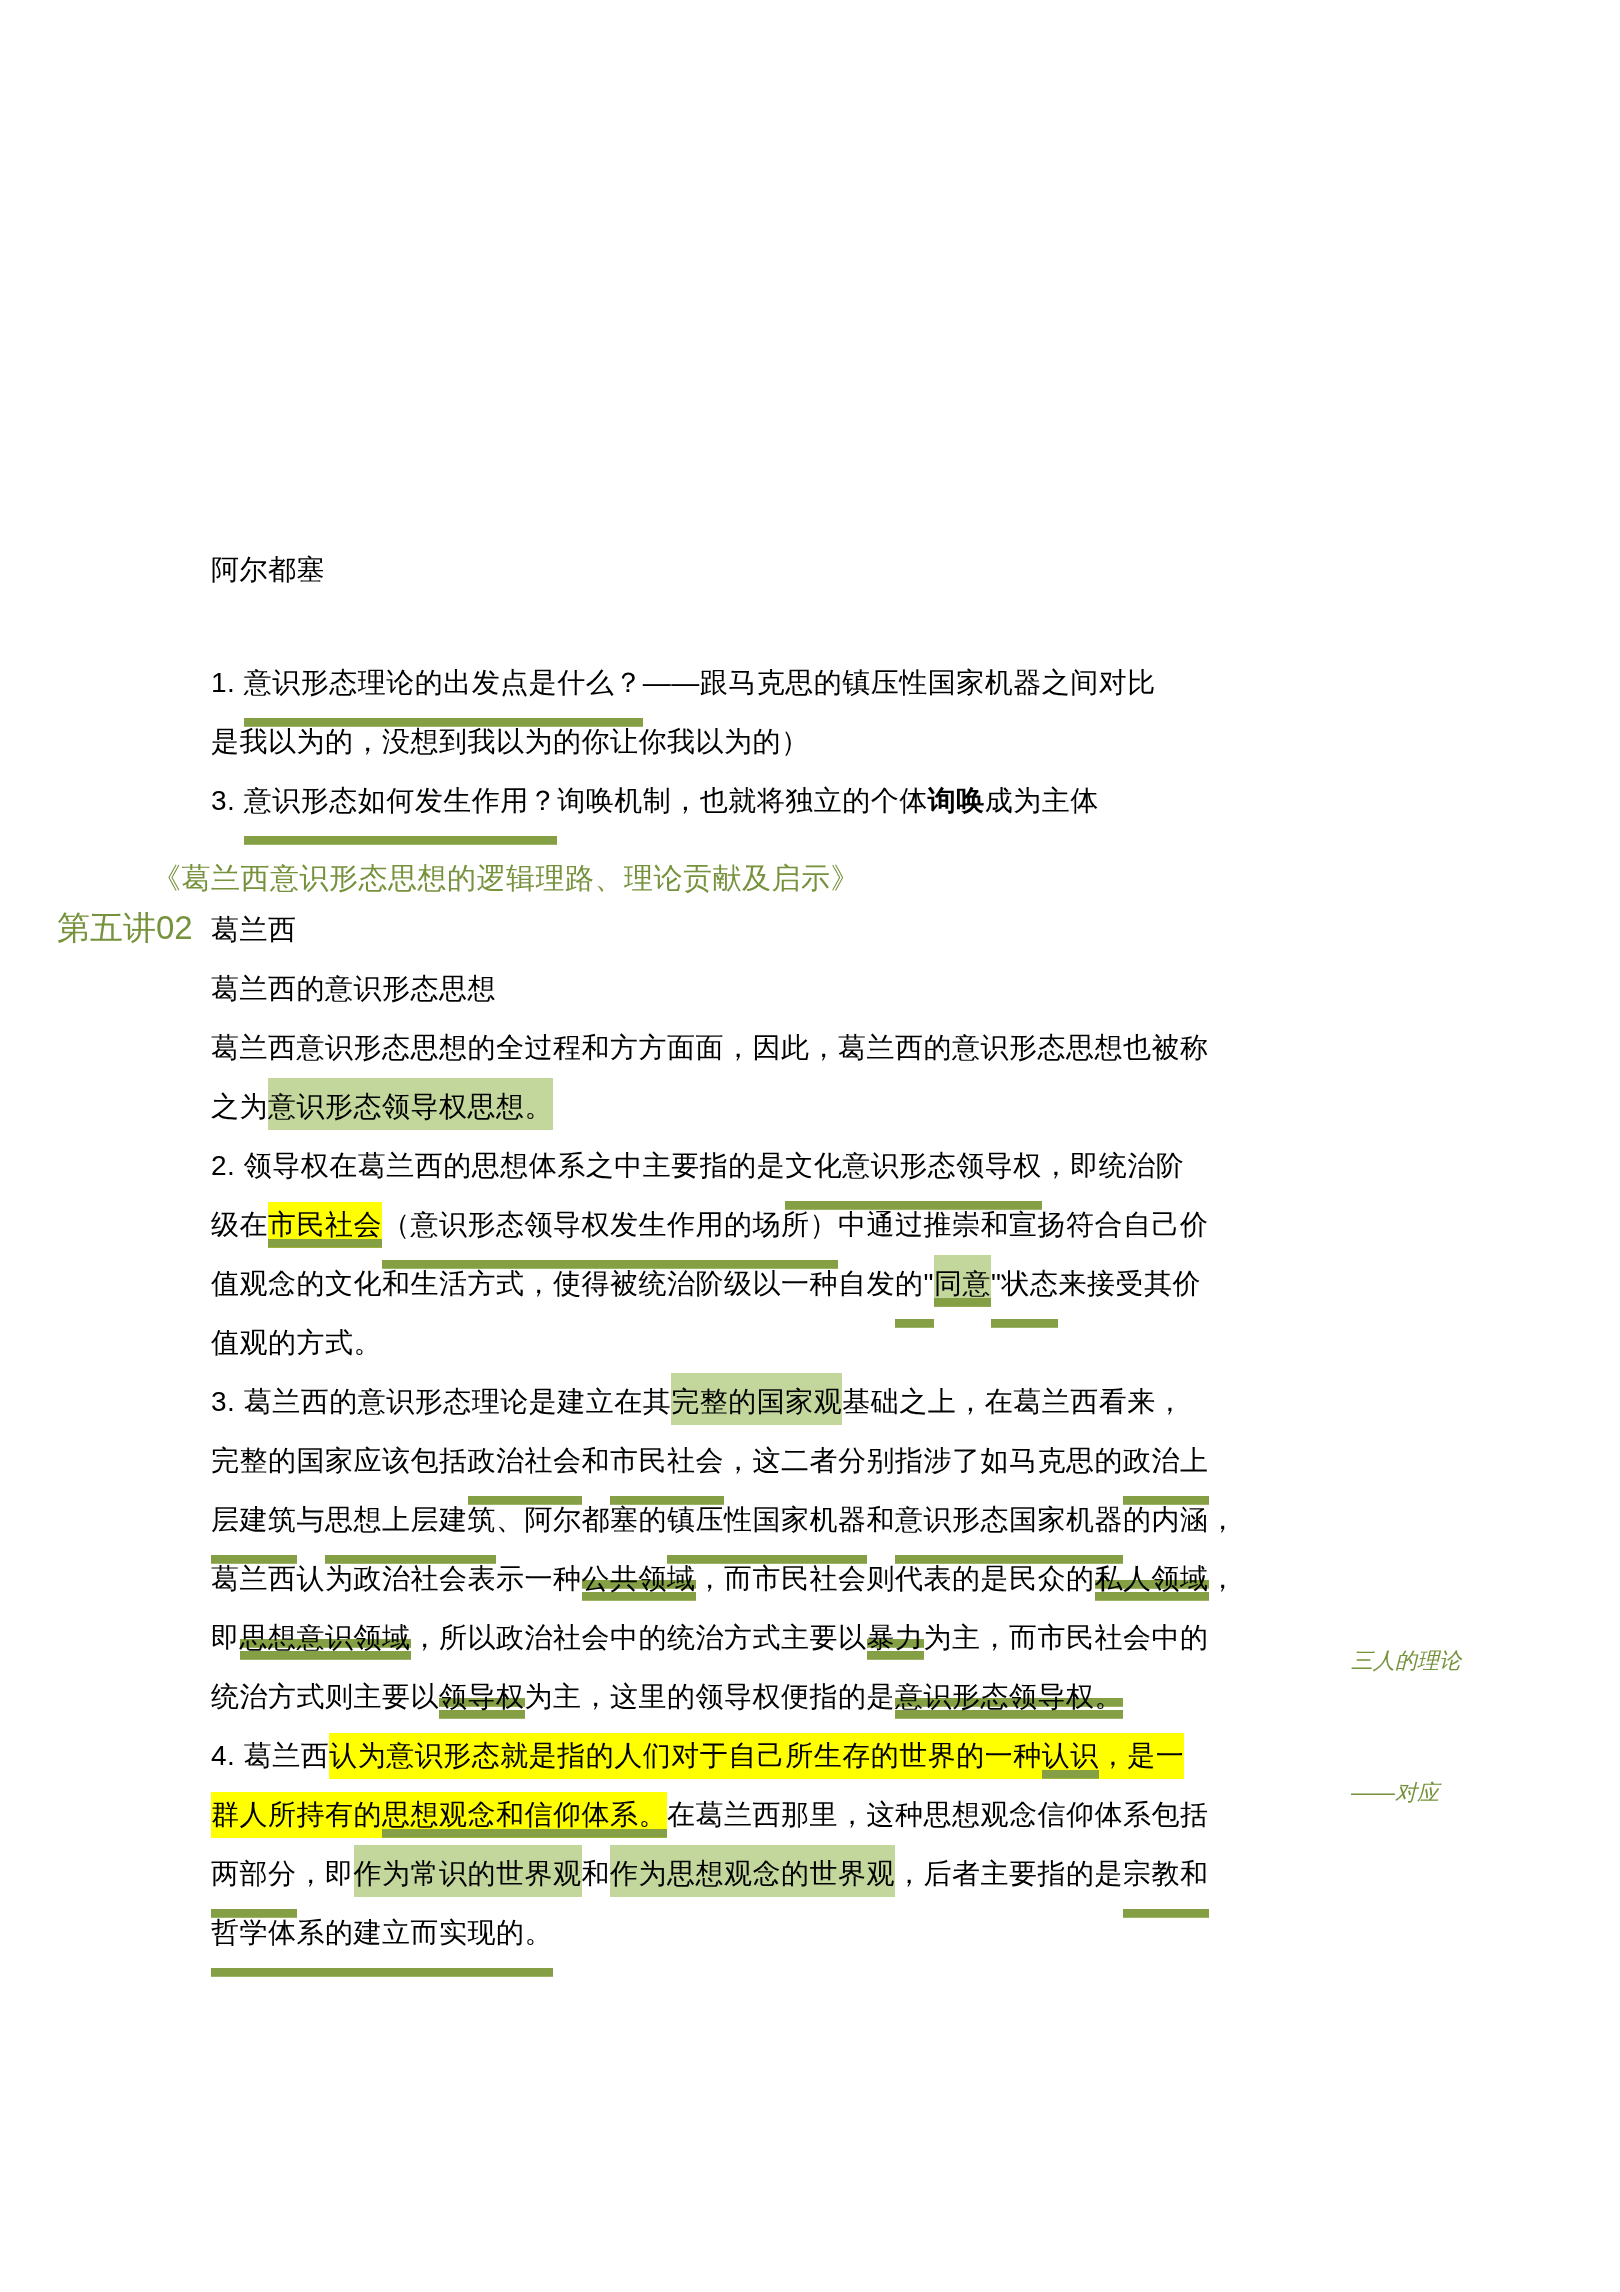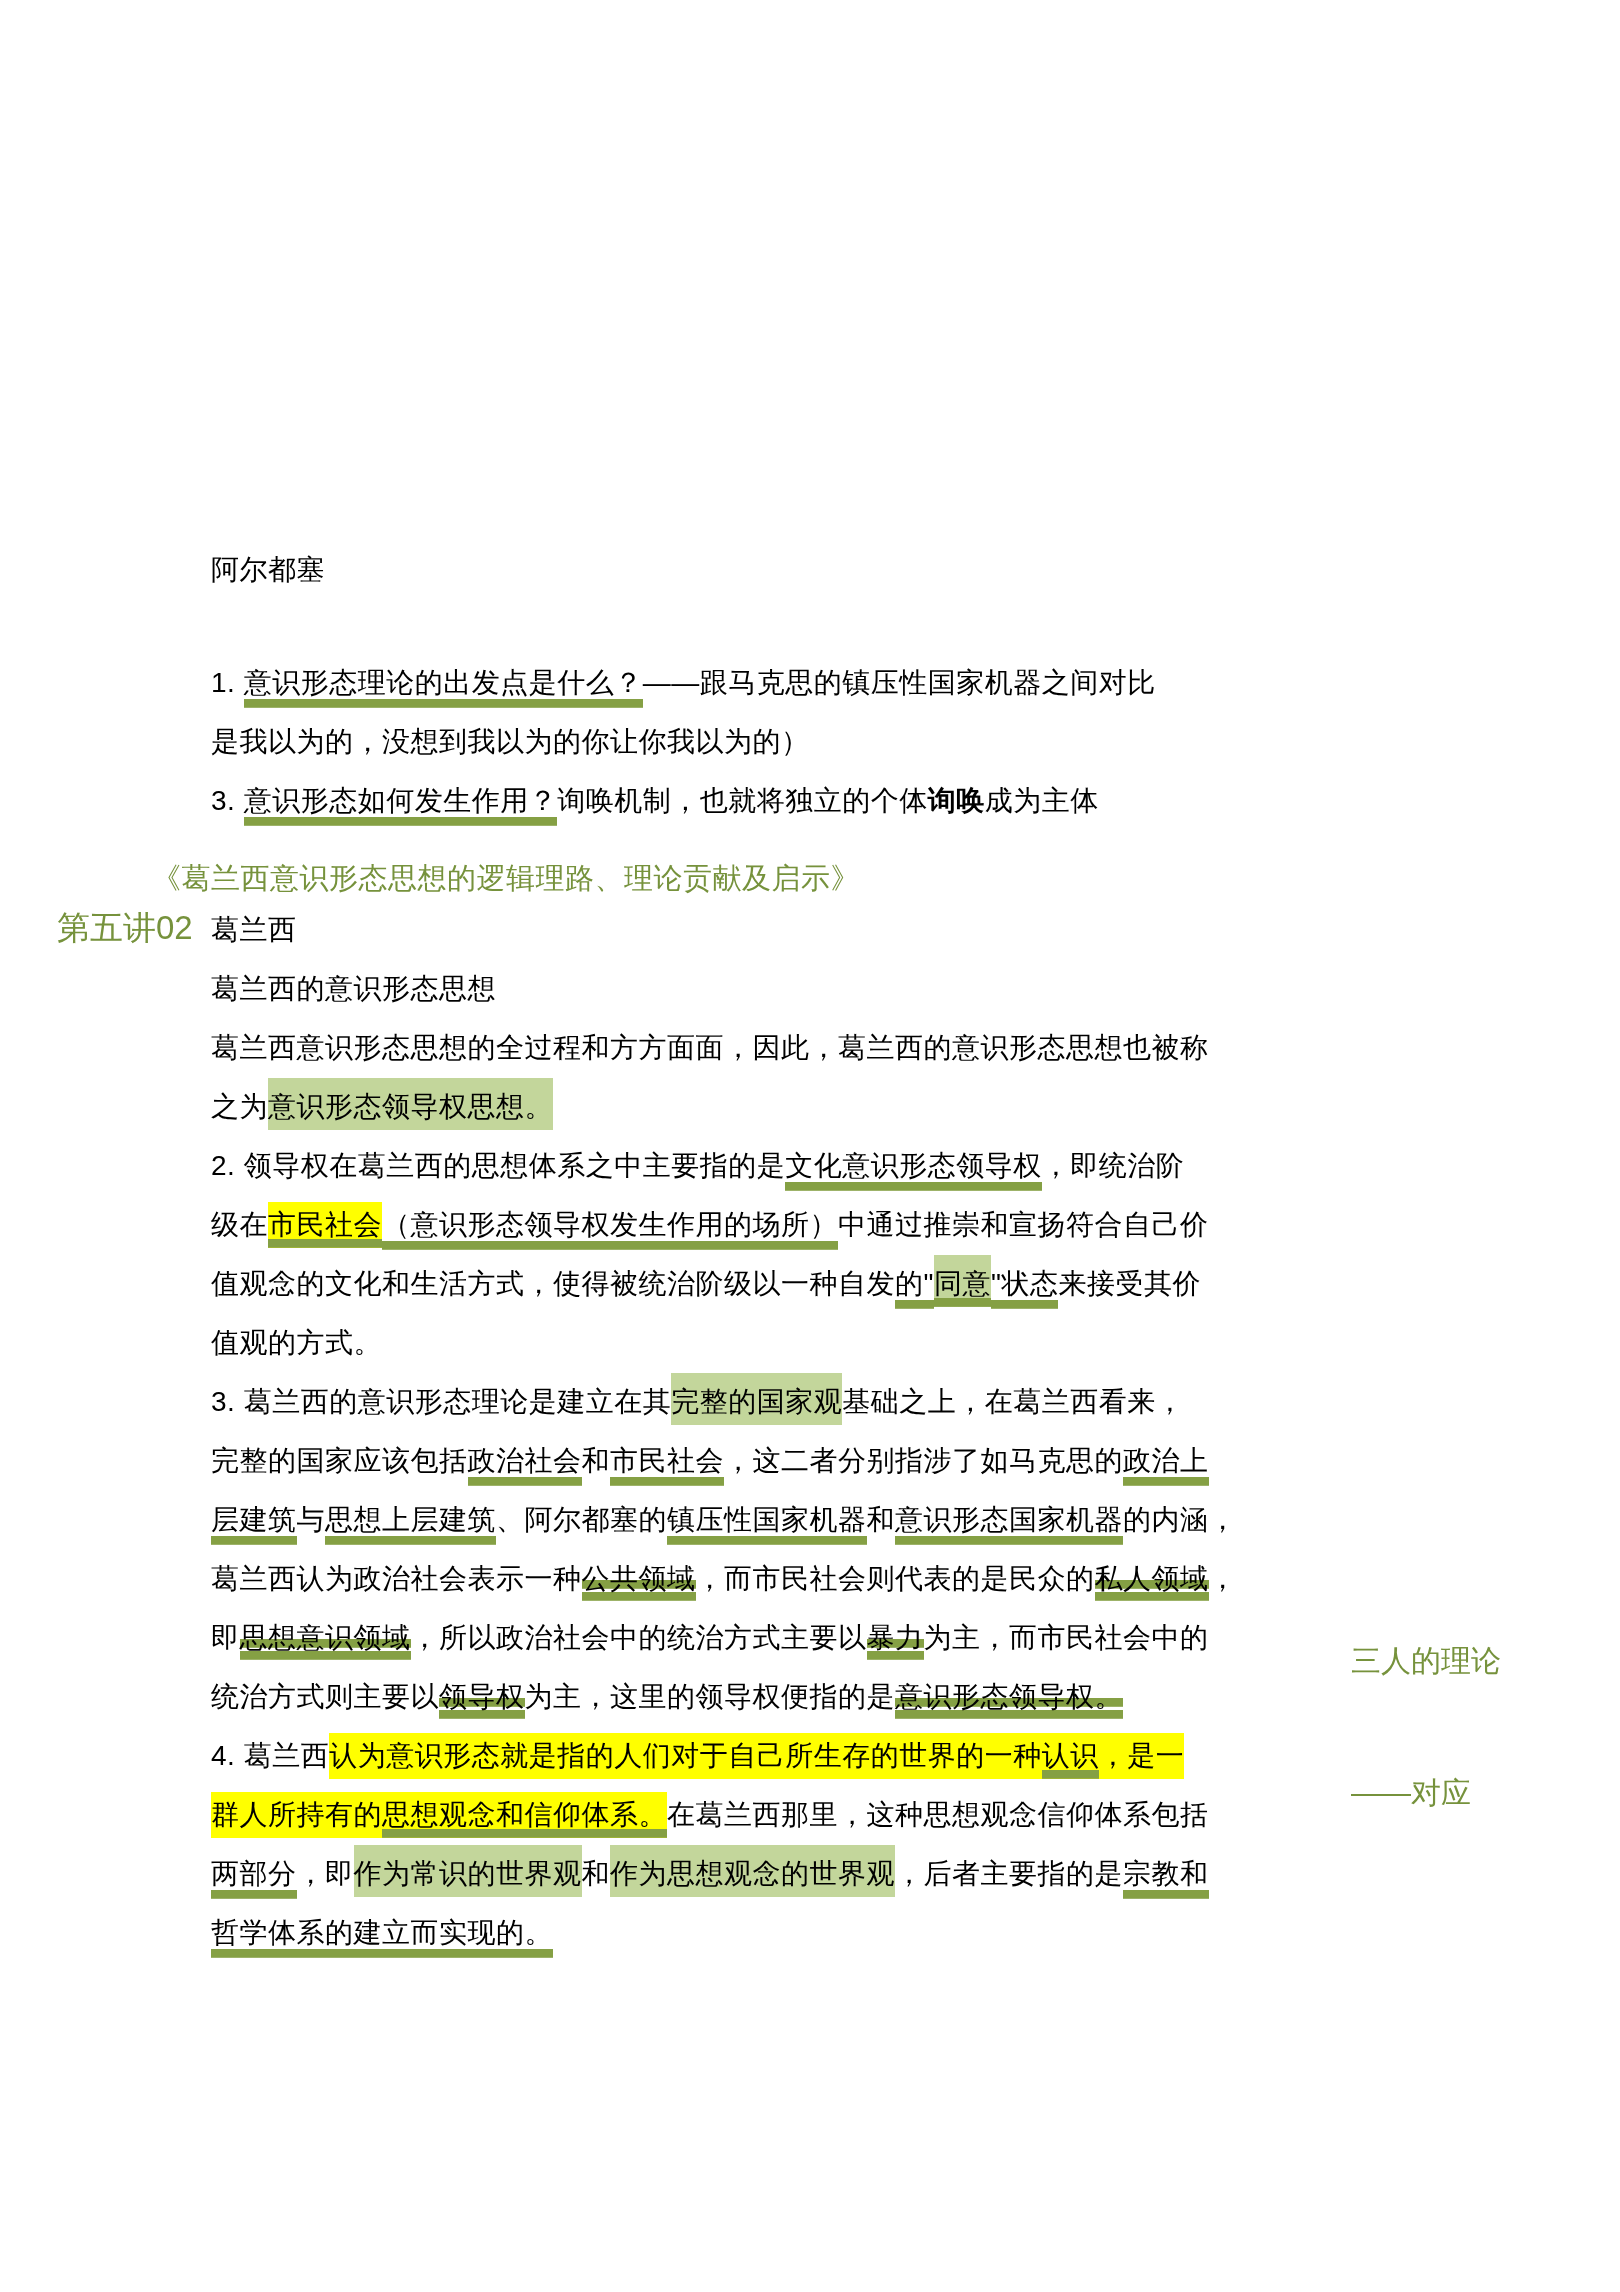--- a/index.html
+++ b/index.html
@@ -34,21 +34,21 @@
   .gap-top{margin-top:54px;}
   .title-line{
     margin-top:27px;
     margin-left:-59px;
     height:43px;
     line-height:43px;
     font-size:29px;
   }
   
   .u{
-    padding-bottom:10px;
+    padding-bottom:29px;
     background-image:linear-gradient(var(--ul),var(--ul));
     background-repeat:no-repeat;
     background-size:100% 8.8px;
     background-position:left 100%;
   }
   .uu{
     padding-bottom:7px;
     background-image:linear-gradient(var(--ul),var(--ul)),linear-gradient(var(--ul),var(--ul));
     background-repeat:no-repeat;
     background-size:100% 8.8px,100% 8.8px;
@@ -63,24 +63,25 @@
     position:absolute;
     left:57px;top:906px;
     height:43px;line-height:43px;
     font-size:33px;
     color:var(--green);
     white-space:pre;
   }
   .side-note{
     position:absolute;
     left:1351px;top:1551px;
-    font-size:30px;
+    font-size:22px;
     line-height:44px;
     color:var(--green);
     white-space:pre;
+    font-style:italic;
   }
 </style>
 </head>
 <body>
 
 <div class="page">
   <div class="lecture-label">第五讲02</div>
 
   <div class="side-note">
     <div>三人的理论</div>

